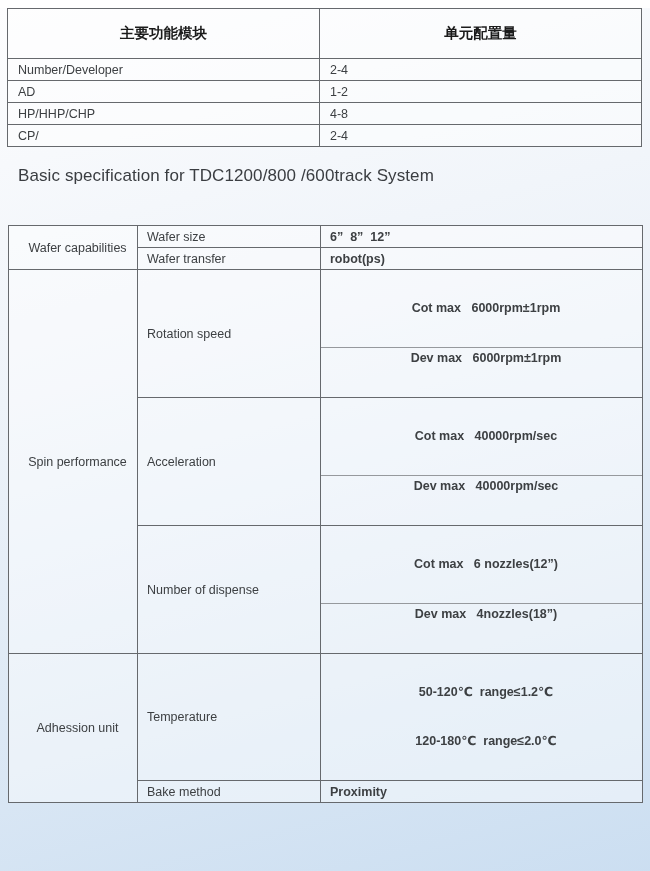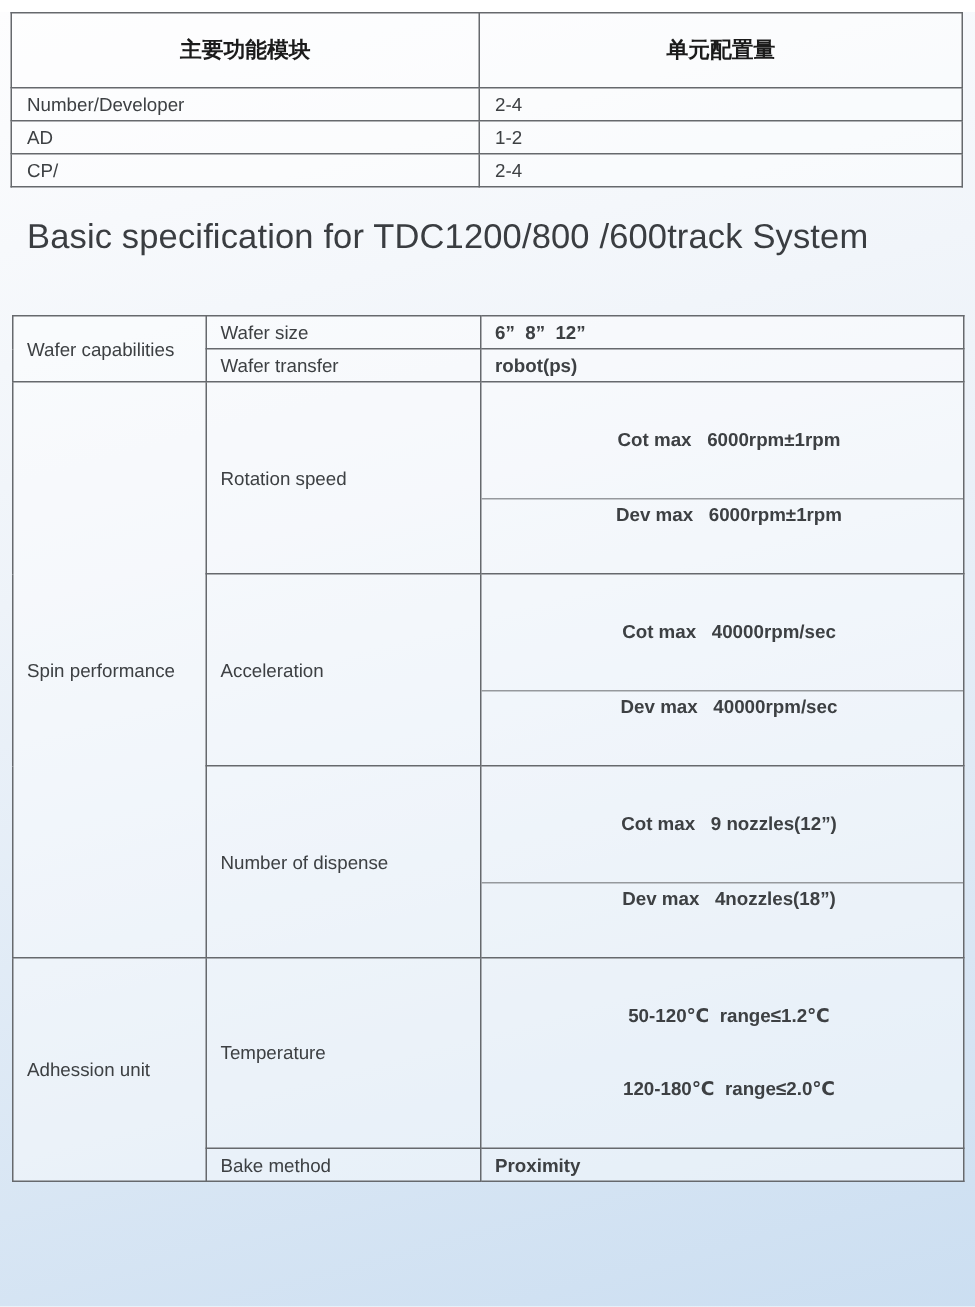--- a/index.html
+++ b/index.html
@@ -24,28 +24,28 @@
     height:47px; font-size:14.5px; font-weight:bold; color:#1b1b1b;
     text-align:center; vertical-align:middle;
   }
   .modules td {
     height:21px; font-size:12.5px; padding:0 0 0 10px;
     vertical-align:middle; white-space:pre;
   }
 
   
   .title {
-    margin:19px 0 0 18px; font-size:23px; font-weight:400;
+    margin:19px 0 0 18px; font-size:17px; font-weight:400;
     color:#3a3d41; letter-spacing:0.1px;
   }
 
   
   .spec { width:634px; margin:39px 0 0 8px; }
   .spec td { font-size:12.5px; vertical-align:middle; white-space:pre; }
-  .spec td.grp  { padding:0 0 0 9px; }
+  .spec td.grp  { padding:0 0 0 9px;text-align:center; }
   .spec td.attr { padding:0 0 0 9px; }
   .spec td.val  { padding:0 0 0 9px;font-weight:bold; }
   .spec td.multi { padding:0; }
   .h1 { height:21px; }
   .h2 { height:42px; }
   .spec .line { height:21px; line-height:21px; padding:0 0 0 9px;text-align:center; }
   .spec .line.sep { border-top:1px solid #96999d; }
 </style>
 </head>
 <body>
@@ -64,20 +64,24 @@
       </tr>
     </thead>
     <tbody>
       <tr>
         <td>Number/Developer</td>
         <td>2-4</td>
       </tr>
       <tr>
         <td>AD</td>
         <td>1-2</td>
+      </tr>
+      <tr>
+        <td>HP/HHP/CHP</td>
+        <td>4-8</td>
       </tr>
       <tr>
         <td>CP/</td>
         <td>2-4</td>
       </tr>
     </tbody>
   </table>
 
   <div class="title">Basic specification for TDC1200/800 /600track System</div>
 
@@ -110,21 +114,21 @@
       <tr>
         <td class="attr h2">Acceleration</td>
         <td class="val multi">
           <div class="line">Cot max   40000rpm/sec</div>
           <div class="line sep">Dev max   40000rpm/sec</div>
         </td>
       </tr>
       <tr>
         <td class="attr h2">Number of dispense</td>
         <td class="val multi">
-          <div class="line">Cot max   9 nozzles(12”)</div>
+          <div class="line">Cot max   6 nozzles(12”)</div>
           <div class="line sep">Dev max   4nozzles(18”)</div>
         </td>
       </tr>
 
       <tr>
         <td class="grp" rowspan="2">Adhession unit</td>
         <td class="attr h2">Temperature</td>
         <td class="val multi">
           <div class="line">50-120℃  range≤1.2℃</div>
           <div class="line">120-180℃  range≤2.0℃</div>

